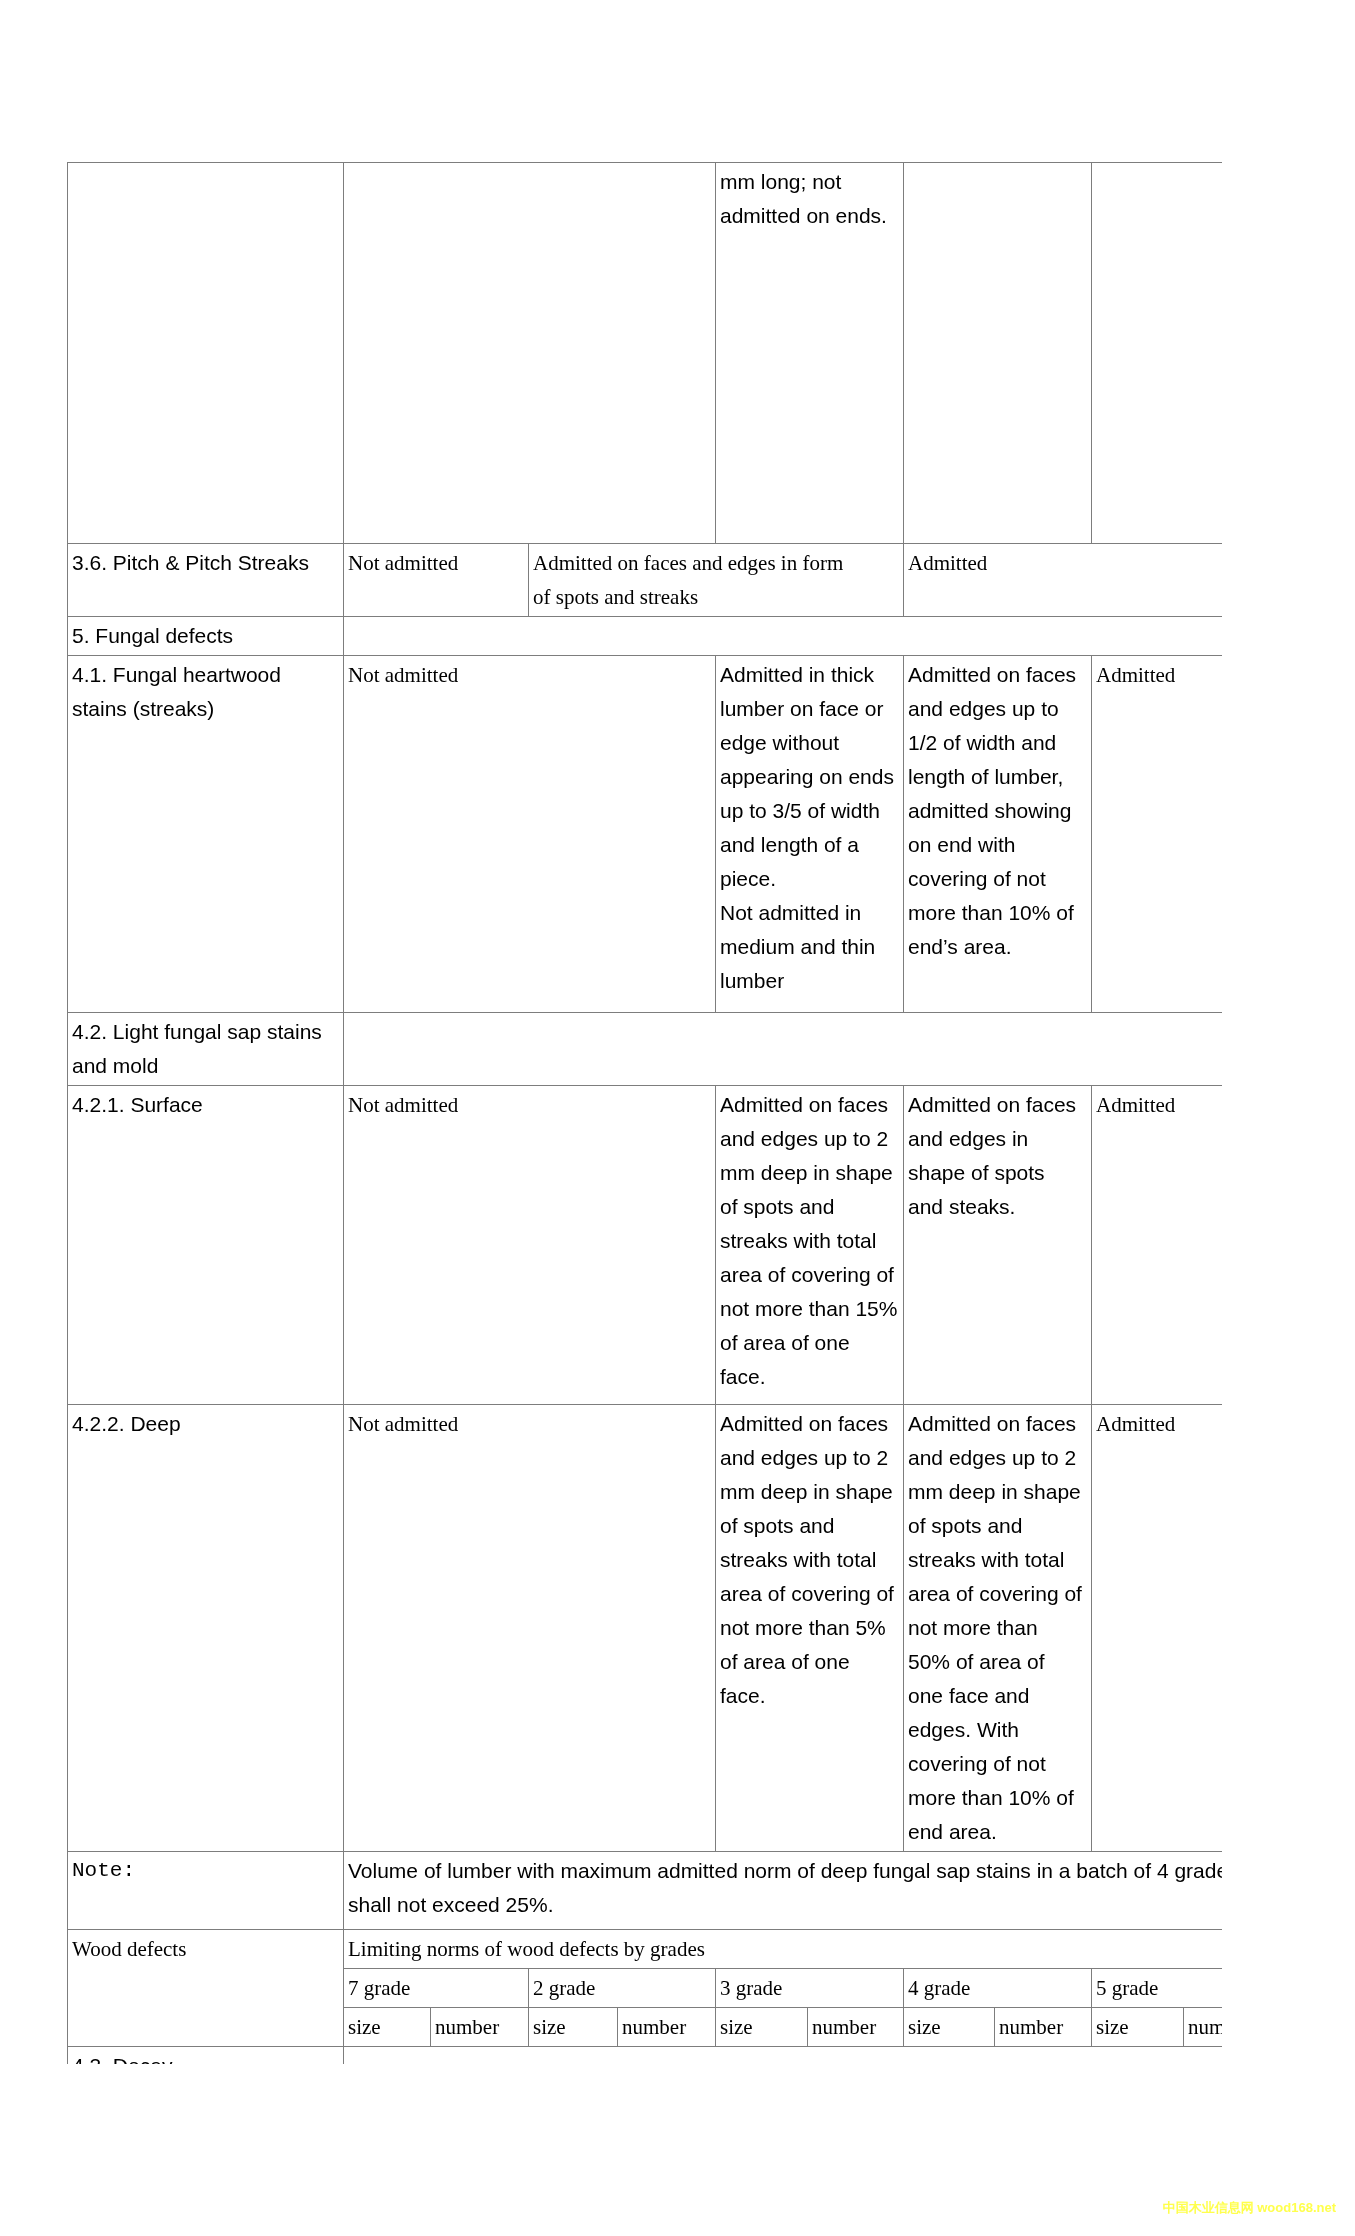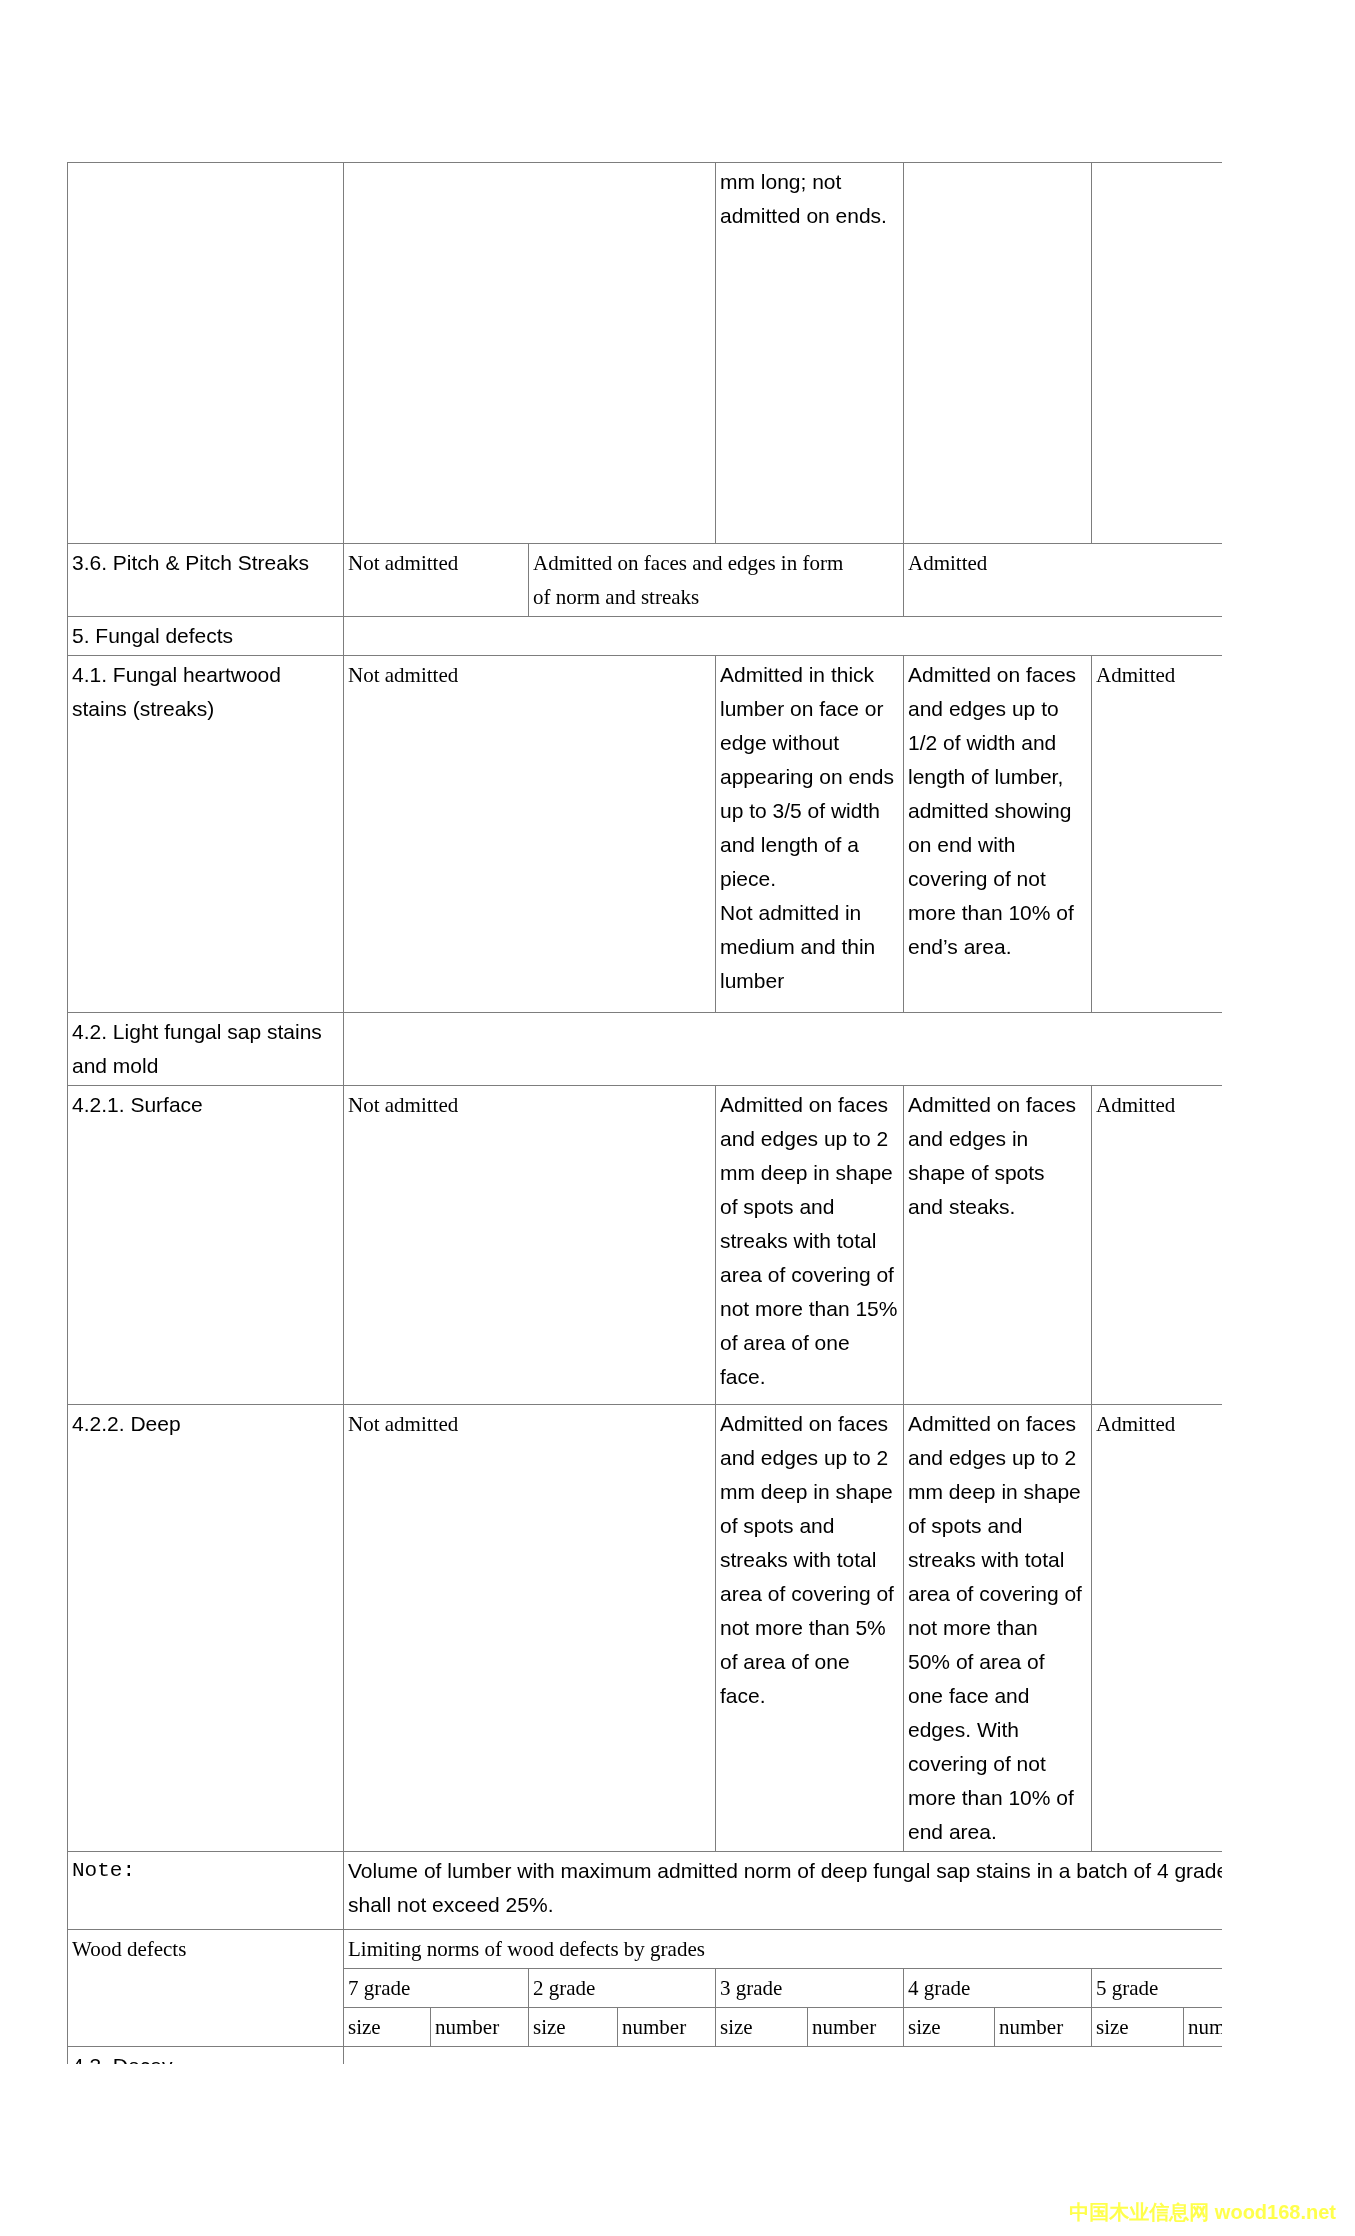--- a/index.html
+++ b/index.html
@@ -24,21 +24,21 @@
     white-space:pre-line;
     overflow:hidden;
     word-wrap:break-word;
   }
   td.mid { text-align:center; vertical-align:middle;font-family:Liberation Serif, serif; }
   td.note-label { vertical-align:bottom; padding-bottom:10px;font-family:Liberation Mono, monospace; }
   td.note-text { padding:4px 6px; }
   tr.cut td { border-bottom:none; }
   .watermark {
     position:absolute; top:2199px; right:19px;
-    font-size:20px; font-weight:bold;
+    font-size:13px; font-weight:bold;
     color:#ffff4c; white-space:nowrap;
   }
 </style>
 </head>
 <body>
 
 <div class="table-clip">
   <table class="defects">
     <colgroup>
       <col style="width:276px">
@@ -61,21 +61,21 @@
         <td colspan="2">mm long; not
 admitted on ends.</td>
         <td colspan="2"></td>
         <td colspan="2"></td>
       </tr>
 
       <tr style="height:73px">
         <td>3.6. Pitch &amp; Pitch Streaks</td>
         <td colspan="2" class="mid">Not admitted</td>
         <td colspan="4" class="mid">Admitted on faces and edges in form
-of norm and streaks</td>
+of spots and streaks</td>
         <td colspan="4" class="mid">Admitted</td>
       </tr>
 
       <tr style="height:36px">
         <td>5. Fungal defects</td>
         <td colspan="10"></td>
       </tr>
 
       <tr style="height:357px">
         <td>4.1. Fungal heartwood

